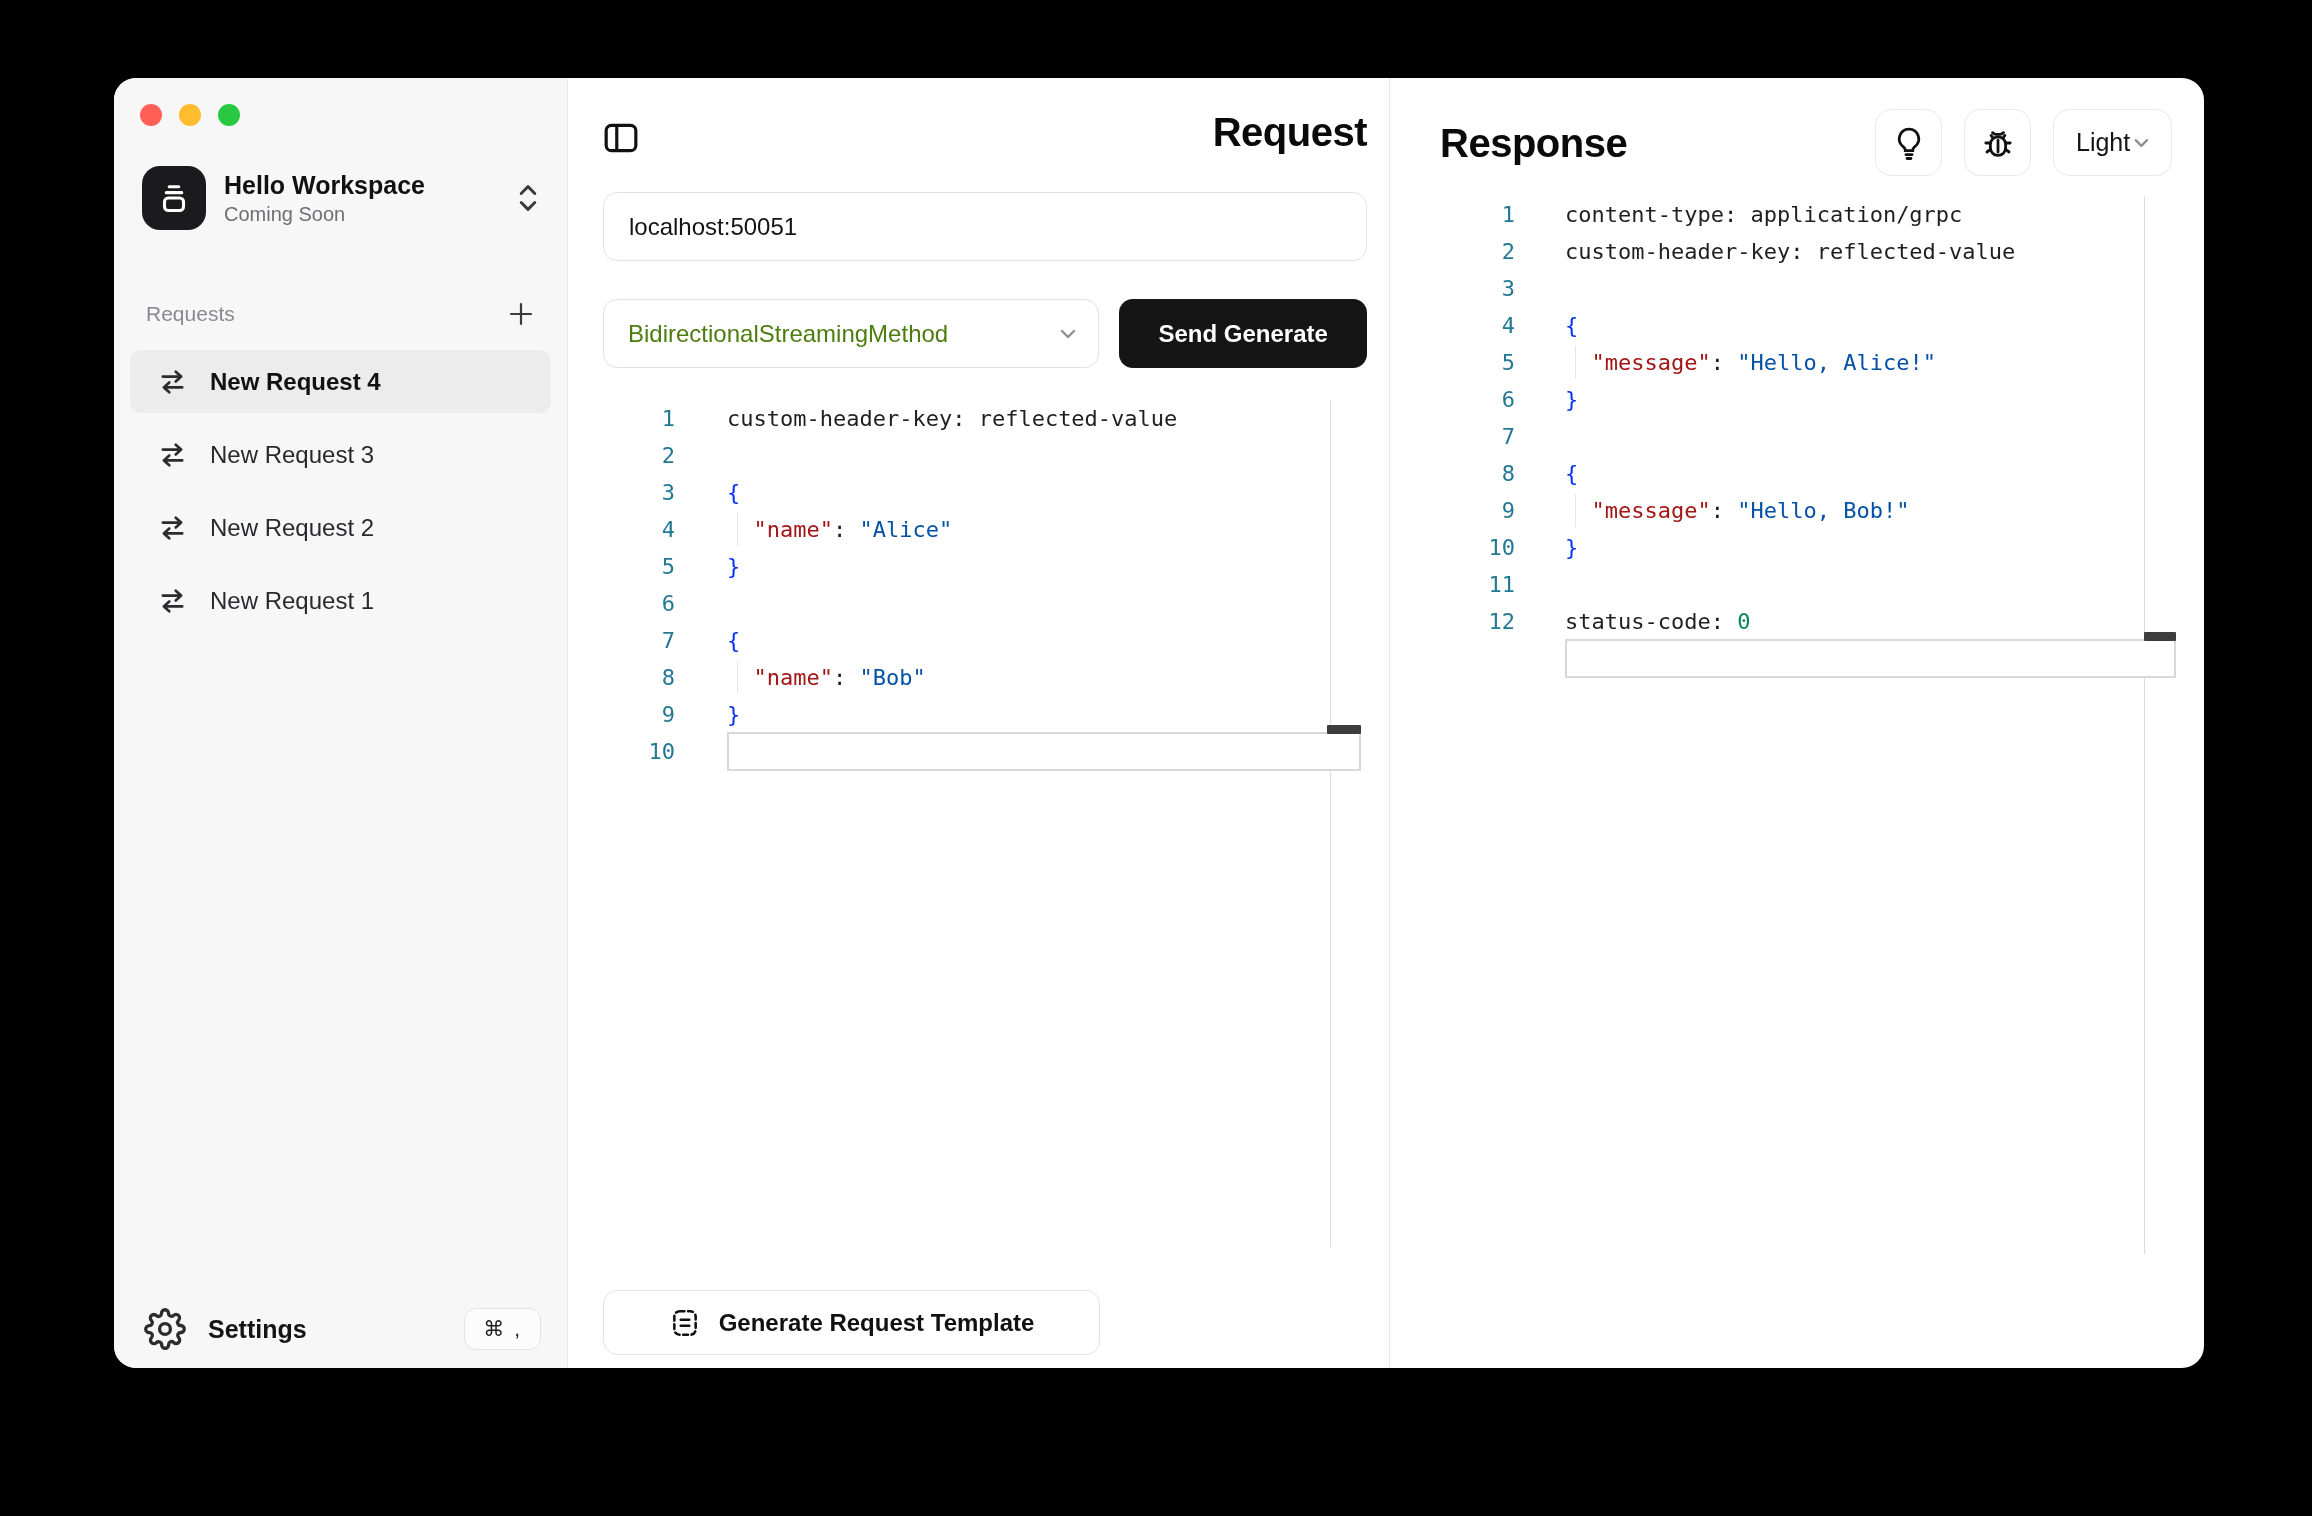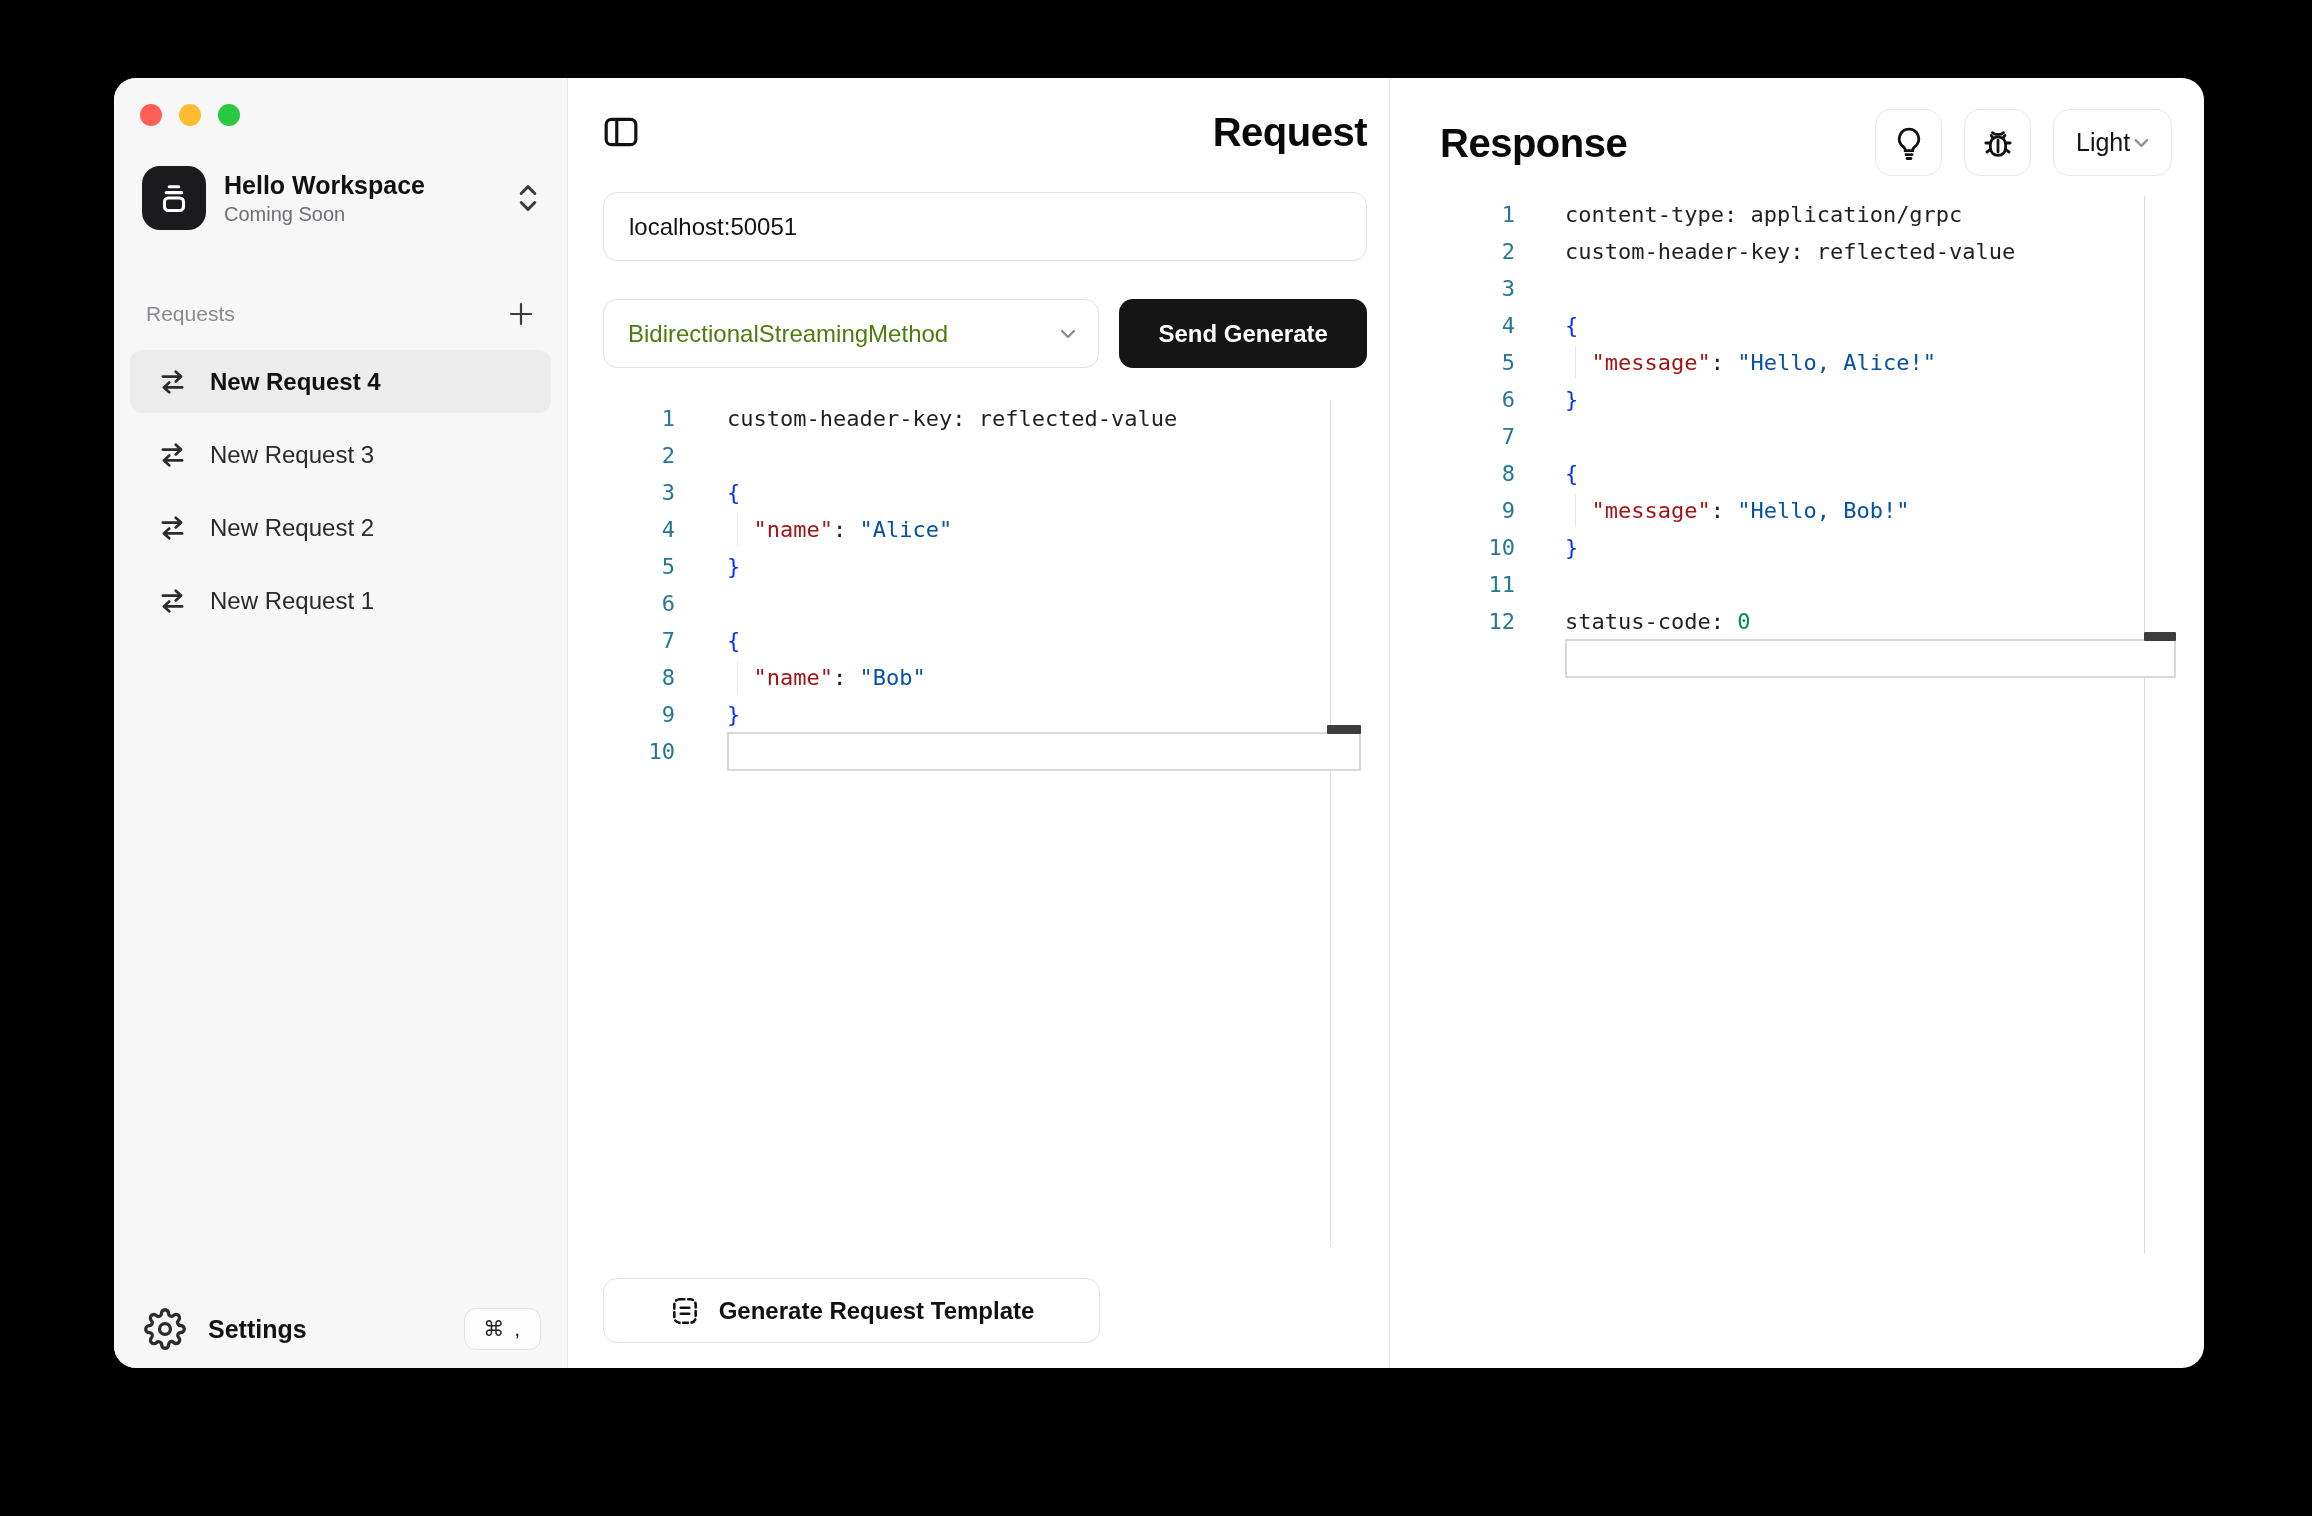--- a/index.html
+++ b/index.html
@@ -27,28 +27,28 @@
   .request-item.selected { background:#ececec; }
   .request-item.selected .label { font-weight:700; color:#111; }
   .sidebar-spacer { flex:1; }
   .settings-row { display:flex; align-items:center; gap:22px; padding:0 26px 18px 30px; }
   .settings-label { font-size:25px; font-weight:700; color:#141414; }
   .shortcut-badge { margin-left:auto; border:1.5px solid #e3e3e3; background:#fcfcfc; border-radius:12px; padding:8px 18px; font-size:21px; color:#1d1d1f; letter-spacing:2px; }
   
   .pane { position:relative; }
   .request-pane { width:822px; flex:0 0 822px; border-right:1px solid #e6e6e6; padding:0 22px 0 35px; }
   .response-pane { flex:1; padding:0 32px 0 50px; }
-  .req-header { display:flex; justify-content:space-between; align-items:flex-start; padding-top:26px; height:82px; }
+  .req-header { display:flex; justify-content:space-between; align-items:center; padding-top:26px; height:82px; }
   .pane-title { font-size:40px; font-weight:800; letter-spacing:-0.5px; color:#0a0a0a; line-height:56px; }
   .toggle-btn { margin-top:12px; background:none; border:none; cursor:pointer; }
   .url-input { width:100%; height:69px; margin-top:32px; border:1.5px solid #e2e2e2; border-radius:14px; font-size:24px; color:#141414; padding:0 25px; font-family:"Liberation Sans", sans-serif; background:#fff; outline:none; }
   .method-row { display:flex; gap:20px; margin-top:38px; }
   .method-select { width:497px; height:69px; border:1.5px solid #e2e2e2; border-radius:14px; background:#fff; display:flex; align-items:center; justify-content:space-between; padding:0 18px 0 24px; font-size:24px; color:#4d7c0f; cursor:pointer; }
   .send-btn { width:248px; height:69px; border:none; border-radius:14px; background:#151515; color:#fff; font-size:24px; font-weight:600; font-family:"Liberation Sans", sans-serif; cursor:pointer; }
-  .generate-btn { position:absolute; left:35px; bottom:25px; width:497px; height:65px; border:1.5px solid #e3e3e3; border-radius:14px; background:#fff; display:flex; align-items:center; justify-content:center; gap:18px; font-size:24px; font-weight:600; color:#111; cursor:pointer; font-family:"Liberation Sans", sans-serif; }
+  .generate-btn { position:absolute; left:35px; bottom:13px; width:497px; height:65px; border:1.5px solid #e3e3e3; border-radius:14px; background:#fff; display:flex; align-items:center; justify-content:center; gap:18px; font-size:24px; font-weight:600; color:#111; cursor:pointer; font-family:"Liberation Sans", sans-serif; }
   
   .editor { position:relative; font-family:"DejaVu Sans Mono", monospace; font-size:22px; }
   .request-pane .editor { margin-top:32px; height:847px; }
   .response-pane .editor { margin-top:19px; height:1058px; }
   .code-line { display:flex; height:37px; line-height:37px; position:relative; }
   .ln { text-align:right; color:#237893; flex:none; }
   .request-pane .ln { width:72px; }
   .response-pane .ln { width:75px; }
   .code { position:relative; flex:1; white-space:pre; color:#1f1f1f; }
   .request-pane .code { margin-left:52px; }

